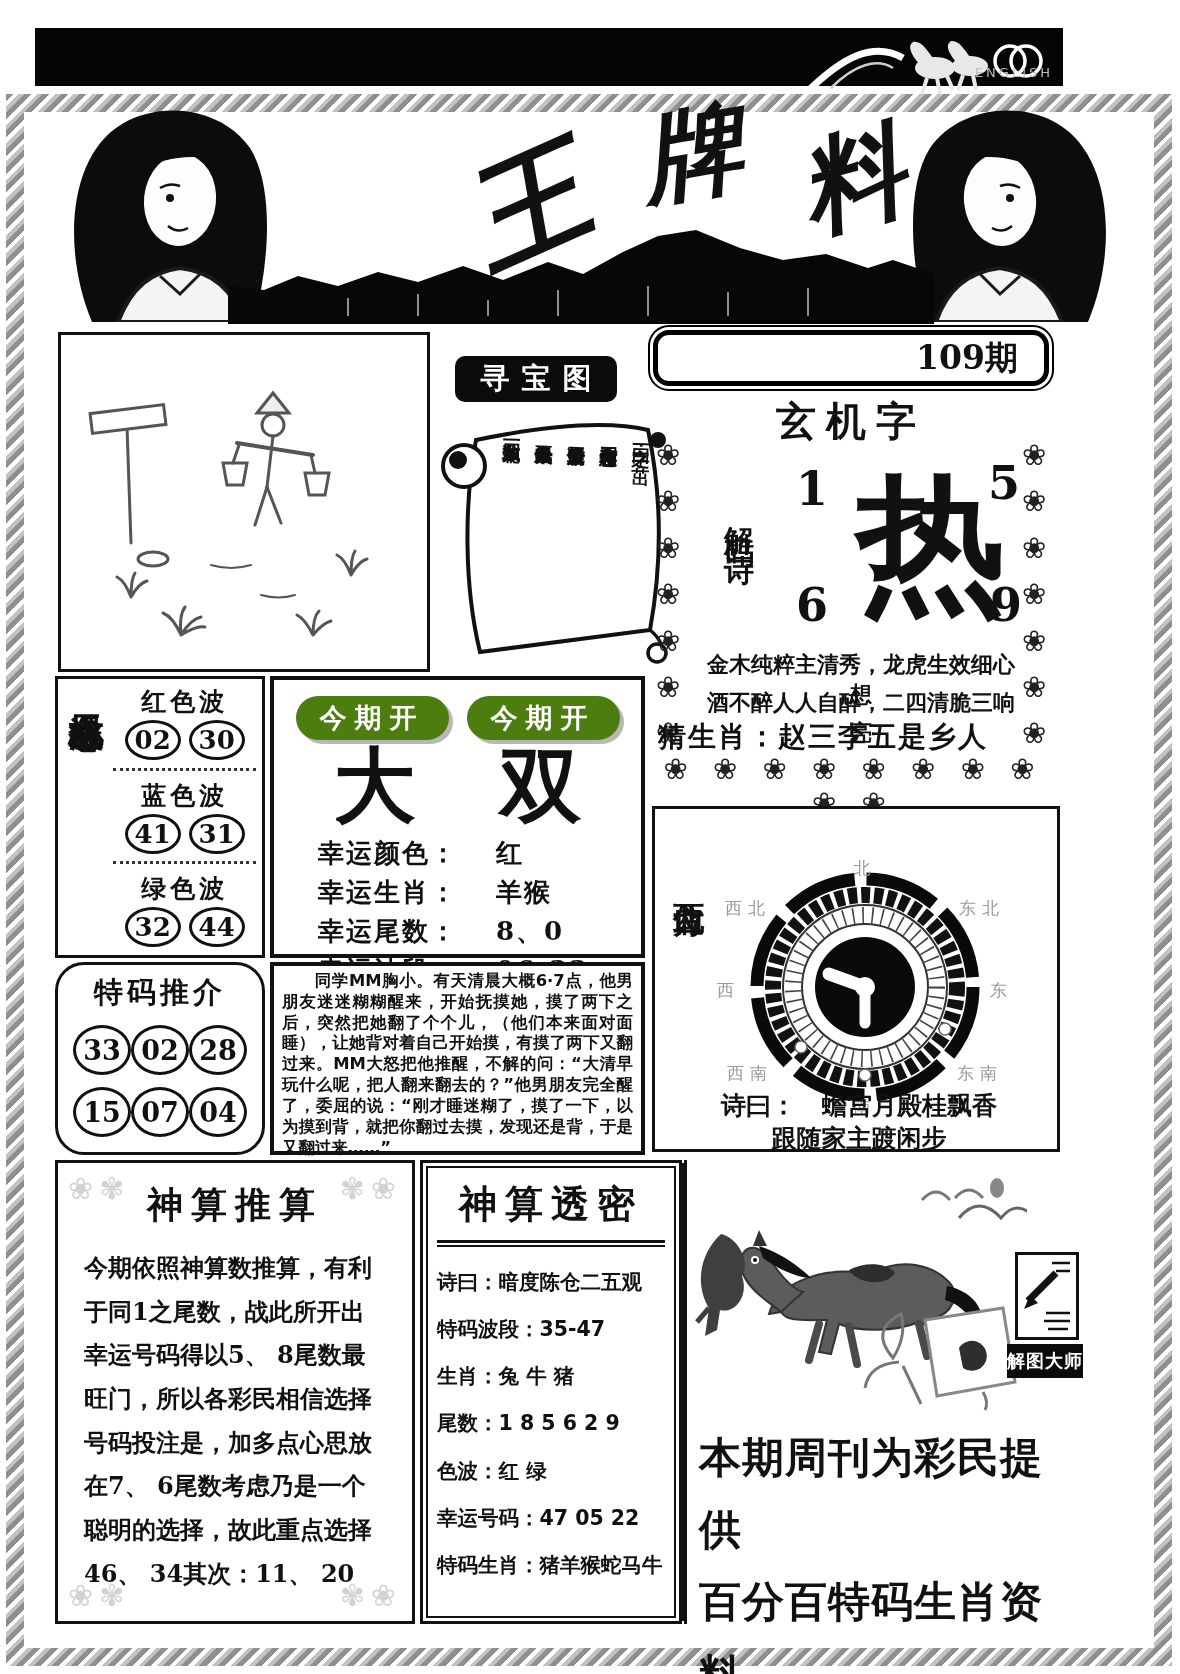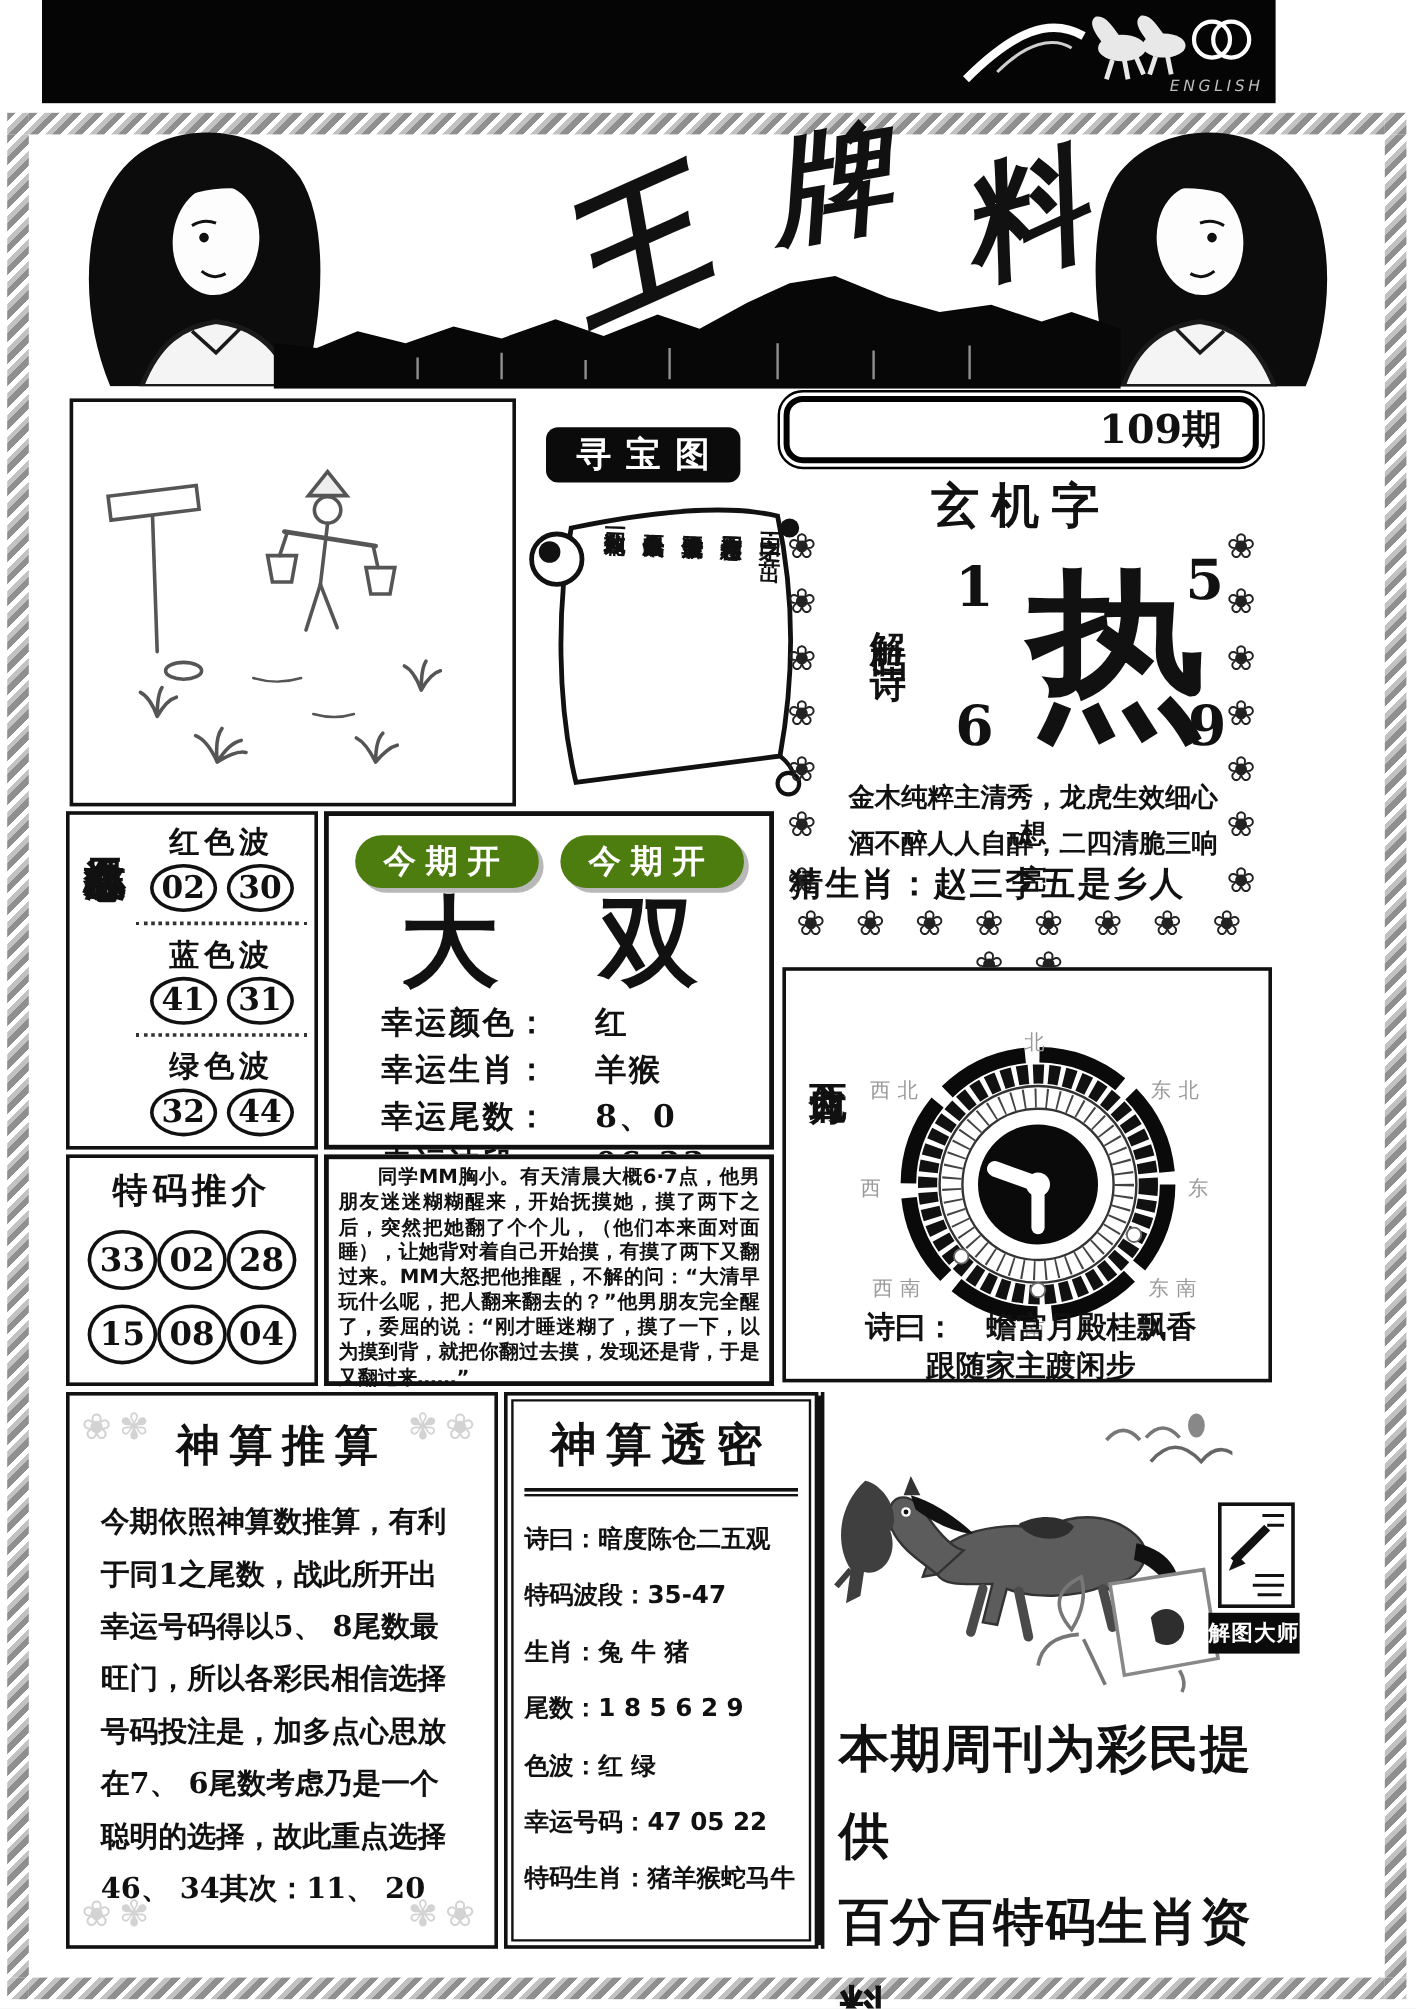--- a/index.html
+++ b/index.html
@@ -3,21 +3,21 @@
 <meta charset="utf-8">
 <style>
   * { margin:0; padding:0; box-sizing:border-box; }
   html,body { background:#e8e8e8; }
   #page {
     position:relative; width:1180px; height:1674px; background:#fff;
     font-family:"DejaVu Serif","Liberation Serif",serif; color:#111; overflow:hidden;
     margin:0 auto;
   }
   
-  .banner { position:absolute; left:35px; top:0; width:1028px; height:86px; background:#050505;font-style:italic; }
+  .banner { position:absolute; left:35px; top:28px; width:1028px; height:58px; background:#050505; }
   .banner .english { position:absolute; right:10px; bottom:6px; color:#bdbdbd; font-size:13px; letter-spacing:3px; font-family:"DejaVu Sans","Liberation Sans",sans-serif; }
   
   .frame {
     position:absolute; left:6px; top:94px; width:1166px; height:1572px;
     border:18px solid transparent;
     border-image: repeating-linear-gradient(135deg,#8f8f8f 0 5px,#ffffff 5px 9px,#c2c2c2 9px 13px) 18;
     pointer-events:none;
   }
   
   .photo { position:absolute; top:108px; width:252px; height:214px; overflow:hidden; }
@@ -94,21 +94,21 @@
   .cd-ne { right:-14px; top:36px; }
   .cd-e  { right:-22px; top:47%; }
   .cd-se { right:-12px; bottom:28px; }
   .cd-s  { left:50%; bottom:-6px; transform:translateX(-50%); }
   .cd-sw { left:-12px; bottom:28px; }
   .cd-w  { left:-22px; top:47%; }
   .cd-nw { left:-14px; top:36px; }
   .bagua-poem { position:absolute; left:16px; top:280px; width:376px; text-align:center; font-size:25px; font-weight:700; }
   .bagua-poem .row1 { display:flex; justify-content:center; gap:26px; }
   
-  .tema-box { left:55px; top:962px; width:210px; height:193px; }
+  .tema-box { left:55px; top:962px; width:210px; height:193px;border-radius:29px; }
   .tema-title { text-align:center; font-size:29px; font-weight:600; letter-spacing:4px; margin-top:8px; }
   .tema-row { display:flex; justify-content:center; margin-top:12px; }
   .tema-row .oval { width:58px; height:50px; font-size:27px; }
   
   .story-box { left:270px; top:962px; width:375px; height:193px; border-width:4px; padding:5px 8px; }
   .story-text { font-family:"DejaVu Sans","Liberation Sans",sans-serif; font-size:16.4px; line-height:1.27; text-indent:2em; font-weight:600; text-align:justify; }
   
   .shensuan-box { left:55px; top:1160px; width:360px; height:464px; }
   .ss-deco { position:absolute; color:#c9c9c9; font-size:30px; letter-spacing:6px; opacity:.8; }
   .ssd1{ left:10px; top:8px; } .ssd2{ right:10px; top:8px; } .ssd3{ left:10px; bottom:8px; } .ssd4{ right:10px; bottom:8px; }
@@ -352,21 +352,21 @@
 
   <div class="panel tema-box">
     <div class="tema-title">特码推介</div>
     <div class="tema-row">
       <span class="oval">33</span>
       <span class="oval">02</span>
       <span class="oval">28</span>
     </div>
     <div class="tema-row">
       <span class="oval">15</span>
-      <span class="oval">08</span>
+      <span class="oval">07</span>
       <span class="oval">04</span>
     </div>
   </div>
 
   <div class="panel story-box">
     <p class="story-text">同学MM胸小。有天清晨大概6·7点，他男朋友迷迷糊糊醒来，开始抚摸她，摸了两下之后，突然把她翻了个个儿，（他们本来面对面睡），让她背对着自己开始摸，有摸了两下又翻过来。MM大怒把他推醒，不解的问：“大清早玩什么呢，把人翻来翻去的？”他男朋友完全醒了，委屈的说：“刚才睡迷糊了，摸了一下，以为摸到背，就把你翻过去摸，发现还是背，于是又翻过来……”</p>
   </div>
 
   <div class="panel shensuan-box">
     <span class="ss-deco ssd1">❀✾</span>

